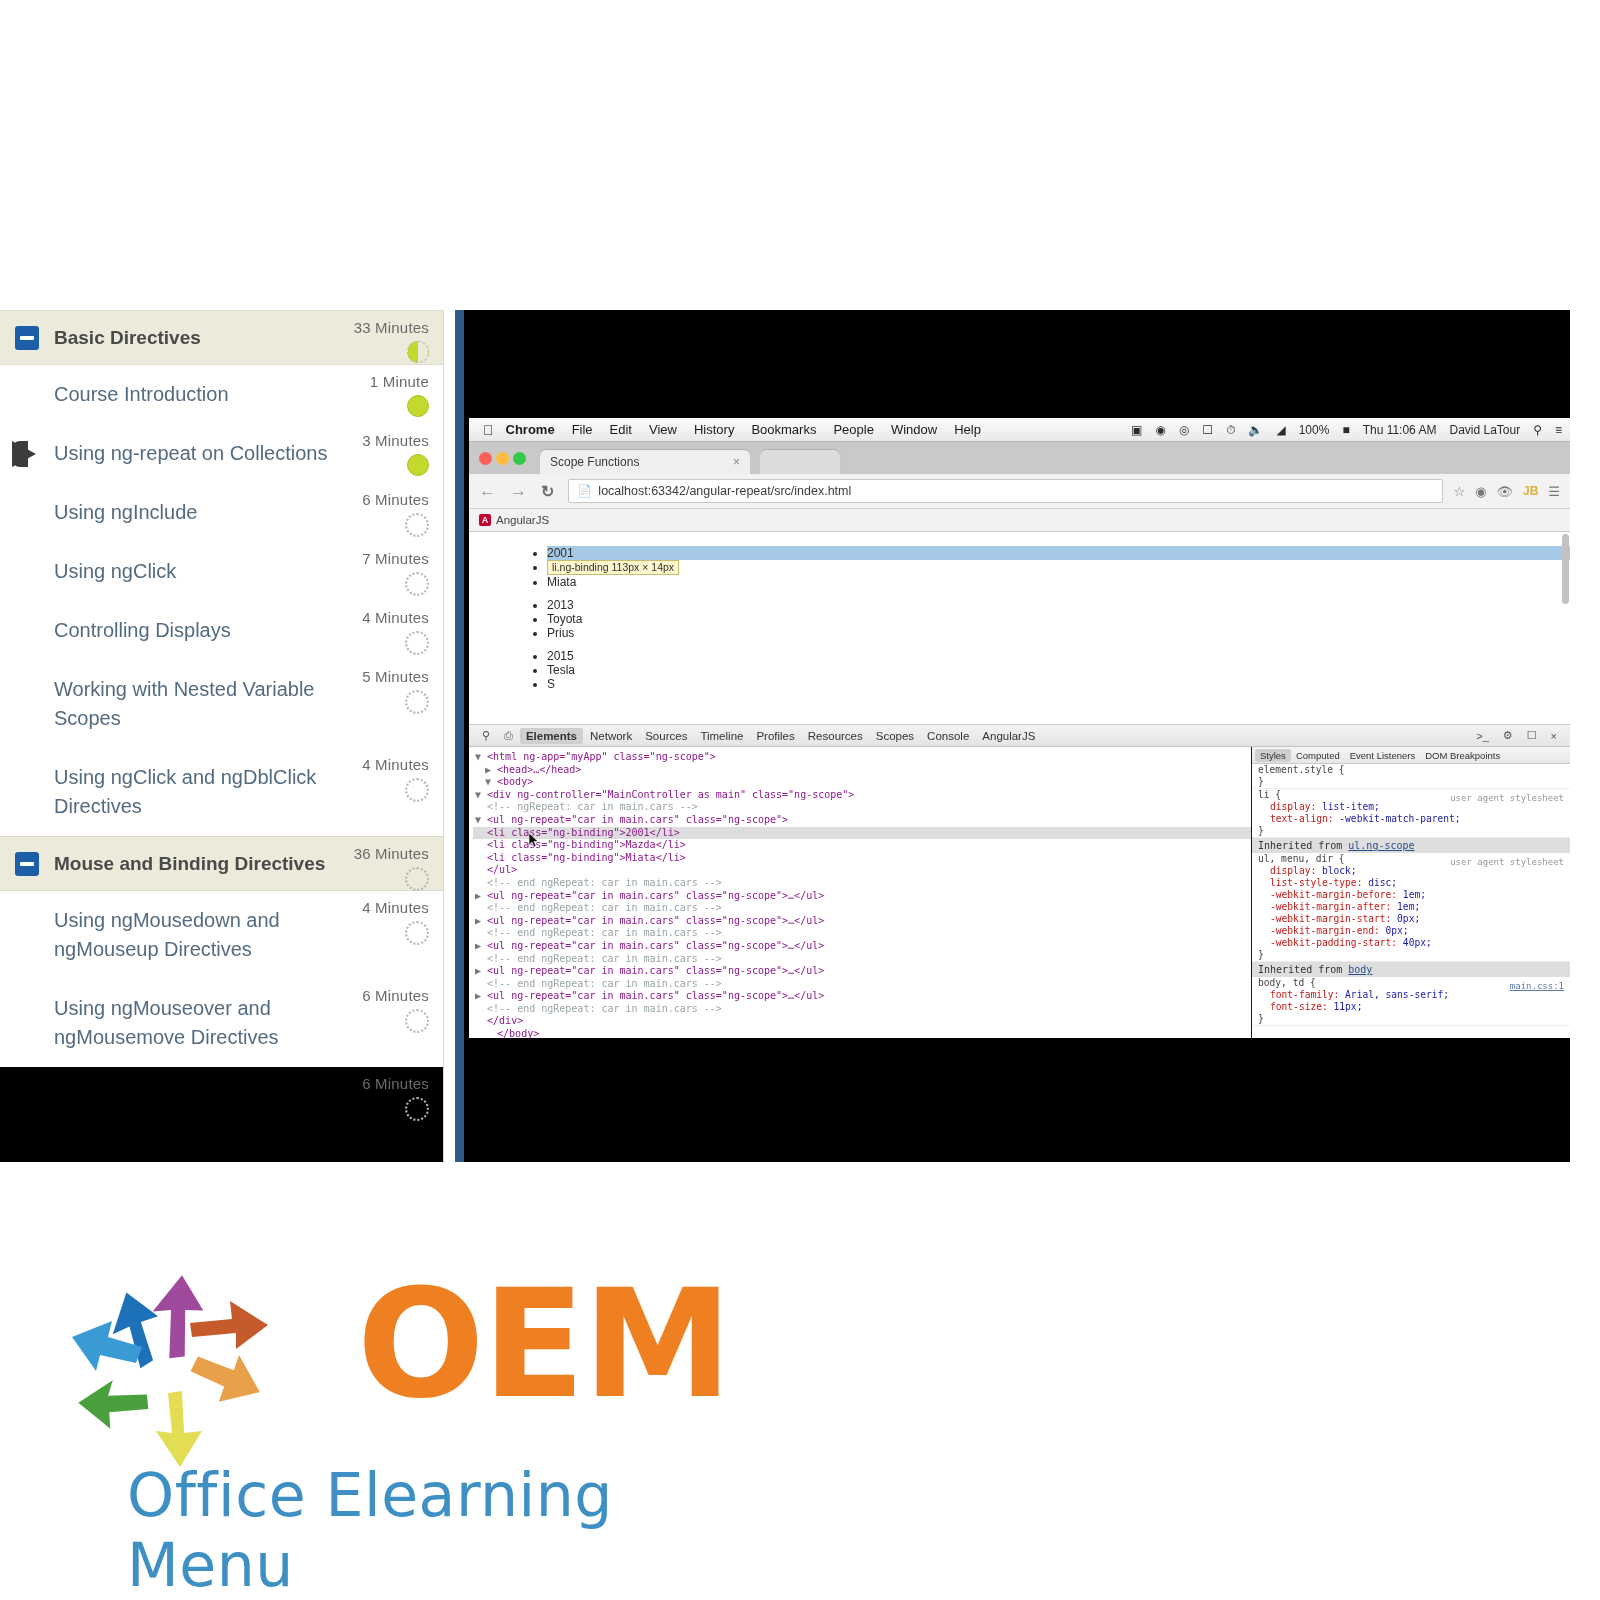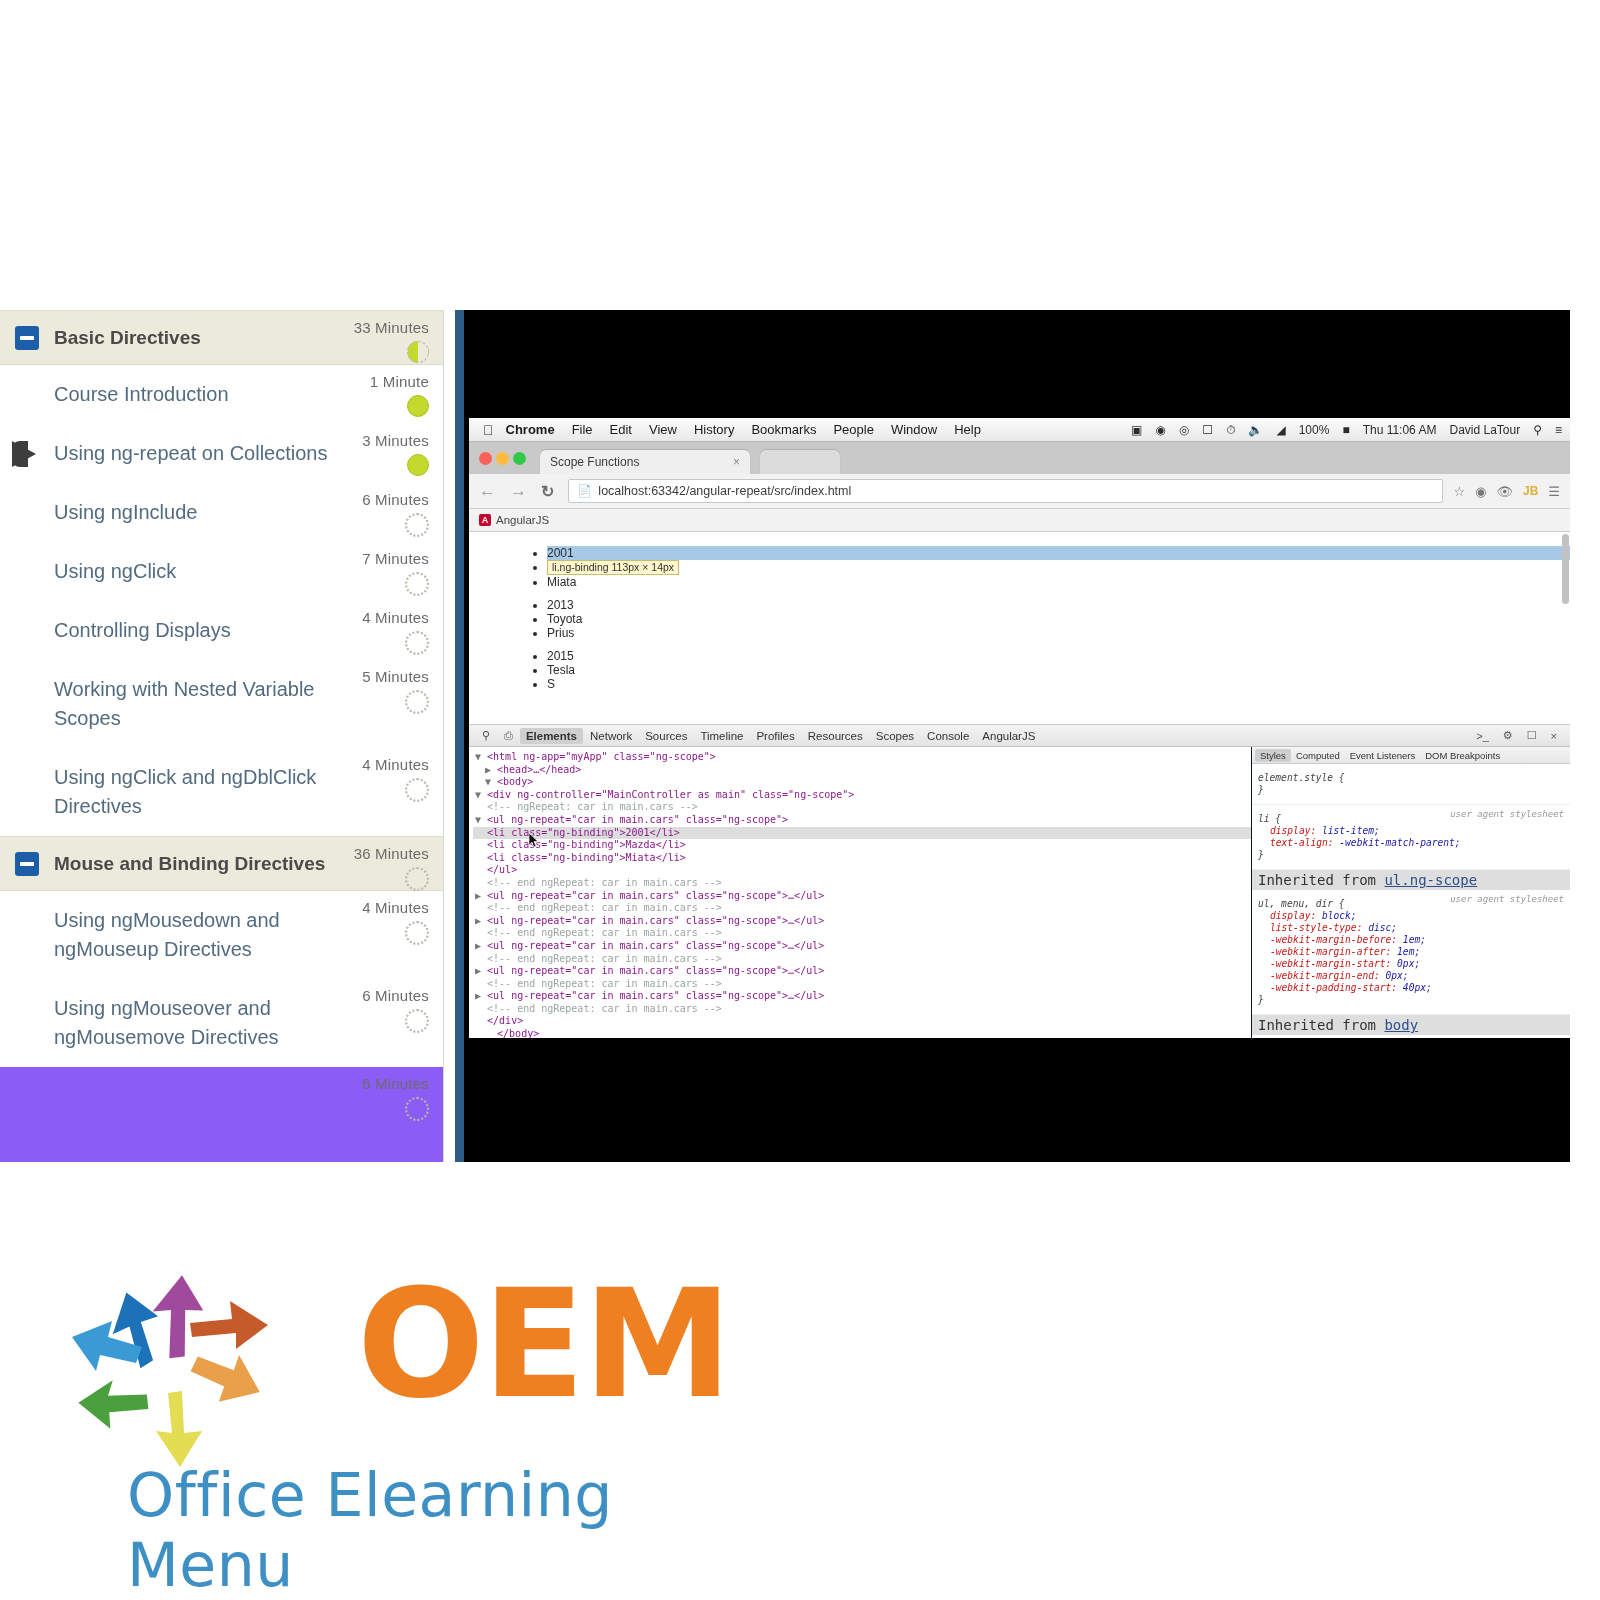--- a/index.html
+++ b/index.html
@@ -6,21 +6,21 @@
   body{
     width:1600px;height:1600px;background:#ffffff;
     font-family:"Liberation Sans", sans-serif;
     -webkit-font-smoothing:antialiased;
     overflow:hidden;position:relative;
   }
   
   #stage{position:absolute;left:0;top:310px;width:1570px;height:852px;}
 
   
-  #sidebar{position:absolute;left:0;top:0;width:443px;height:852px;background:#8b5cf6;overflow:hidden;border-right:1px solid #d8d8d0;}
+  #sidebar{position:absolute;left:0;top:0;width:443px;height:852px;background:#000000;overflow:hidden;border-right:1px solid #d8d8d0;}
   .sec{background:#eceadb;border-top:1px solid #dedbc9;border-bottom:1px solid #dedbc9;position:relative;}
   .sec .tgl{position:absolute;left:15px;top:50%;transform:translateY(-50%);width:24px;height:24px;background:#1c5fa8;border-radius:3px;}
   .sec .tgl:after{content:"";position:absolute;left:5px;top:10px;width:14px;height:4px;background:#fff;border-radius:1px;}
   .sec .t{margin-left:54px;margin-right:105px;font-size:19px;font-weight:bold;color:#4a4a4a;line-height:25px;padding:14px 0;}
   .row{position:relative;background:#fff;}
   .row .t{margin-left:54px;margin-right:110px;font-size:20px;color:#536b80;line-height:29px;padding:15px 0;}
   .row.cur .caret{position:absolute;left:12px;top:50%;transform:translateY(-50%);width:0;height:0;
      border-top:13px solid transparent;border-bottom:13px solid transparent;border-left:24px solid #3d3d3d;}
   .row.cur .caret:before{content:"";position:absolute;left:-24px;top:-13px;width:16px;height:26px;background:#3d3d3d;border-radius:8px 0 0 8px;}
   .meta{position:absolute;right:14px;top:8px;width:92px;text-align:right;}
@@ -90,27 +90,27 @@
   #dom .ind1{padding-left:12px;}.ind2{padding-left:24px;}.ind3{padding-left:36px;}
   .ind4{padding-left:48px;}
   #dom .tagc{color:#8b1a8b;}
   #dom .cmt{color:#9aa6a0;}
   #dom .arrow{color:#777;}
   #dom .cursor{position:absolute;left:60px;top:86px;width:10px;height:14px;}
   #styles{width:318px;border-left:1px solid #0f172a;background:#fff;font-family:"DejaVu Sans Mono", monospace;font-size:9.6px;color:#444;overflow:hidden;position:relative;}
   #sttabs{height:16px;background:linear-gradient(#f5f5f5,#e7e7e7);border-bottom:1px solid #c9c9c9;display:flex;align-items:center;font-size:9.5px;padding:0 3px;font-family:"Liberation Sans",sans-serif;}
   #sttabs .st{padding:1px 5px;color:#333;}
   #sttabs .st.act{background:#cfcfcf;border-radius:2px;}
-  .strule{padding:8px 6px;border-bottom:1px solid #eee;position:relative;line-height:12px;font-style:italic;}
+  .strule{padding:0 6px;border-bottom:1px solid #eee;position:relative;line-height:12px;}
   .sel2{color:#444;}
   .prop{color:#c41a16;padding-left:12px;}
   .pval{color:#1a1aa6;}
   .src{position:absolute;right:6px;top:3px;color:#5a7ab0;text-decoration:underline;font-size:9px;}
   .ua{position:absolute;right:6px;top:3px;color:#999;font-size:9px;}
-  .inh{background:#dedede;padding:2px 6px;font-size:14px;color:#333;}
+  .inh{background:#dedede;padding:2px 6px;font-size:10px;color:#333;}
   .inh u{color:#2b4f8c;}
 
   
   #oem{position:absolute;left:72px;top:1255px;width:700px;height:310px;}
   #oemtext{position:absolute;left:285px;top:14px;font-size:150px;font-weight:bold;color:#ef8022;letter-spacing:-2px;line-height:150px;font-family:"DejaVu Sans",sans-serif;}
   #oemsub{position:absolute;left:55px;top:205px;font-size:60px;color:#3d8fc4;font-family:"DejaVu Sans",sans-serif;letter-spacing:.5px;}
 </style>
 </head>
 <body>
 

